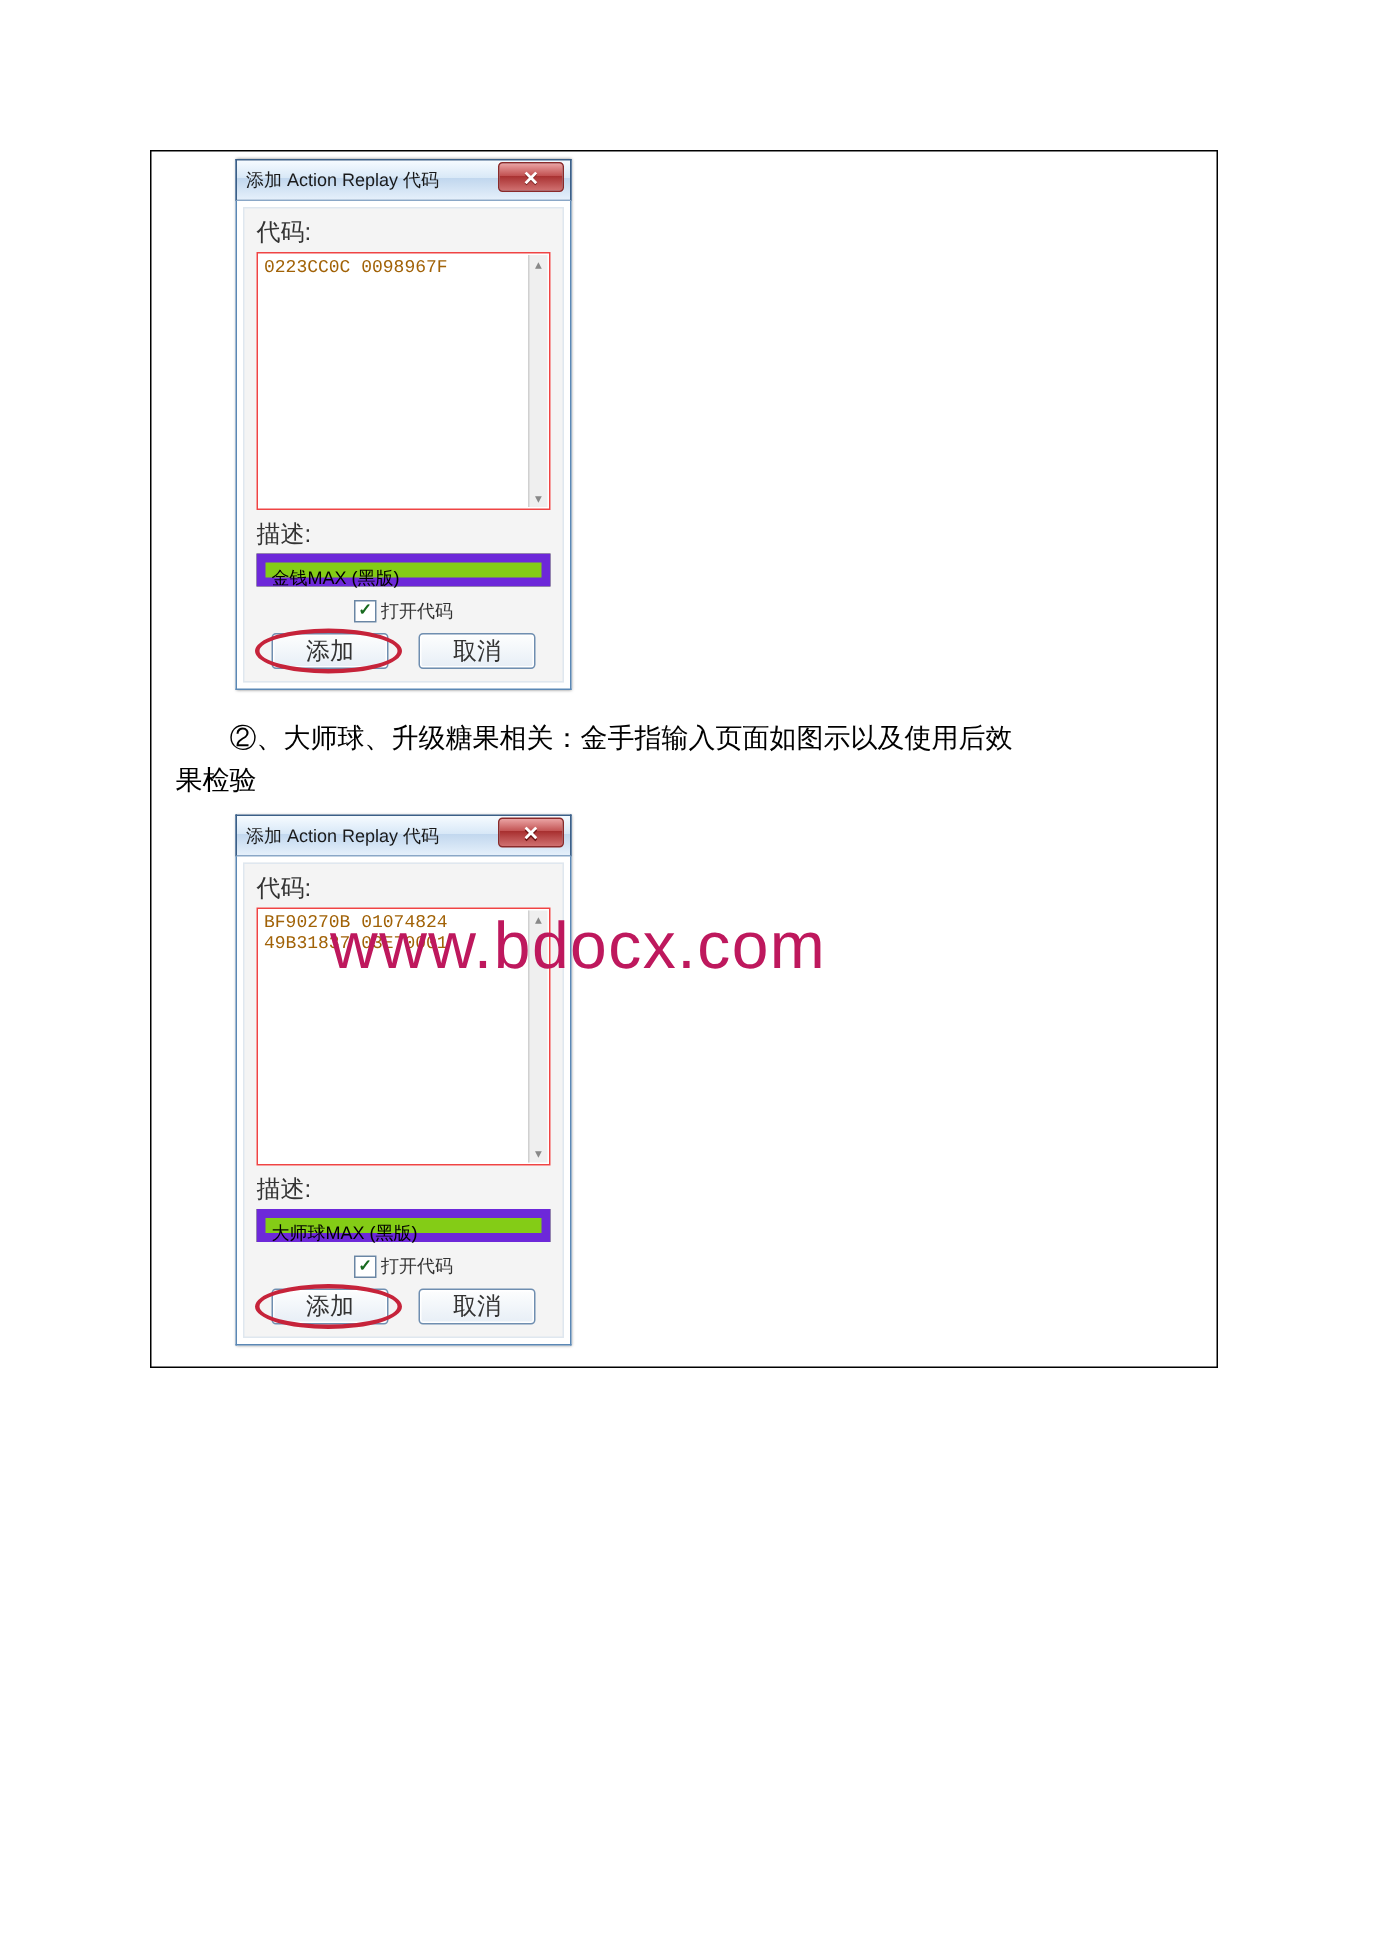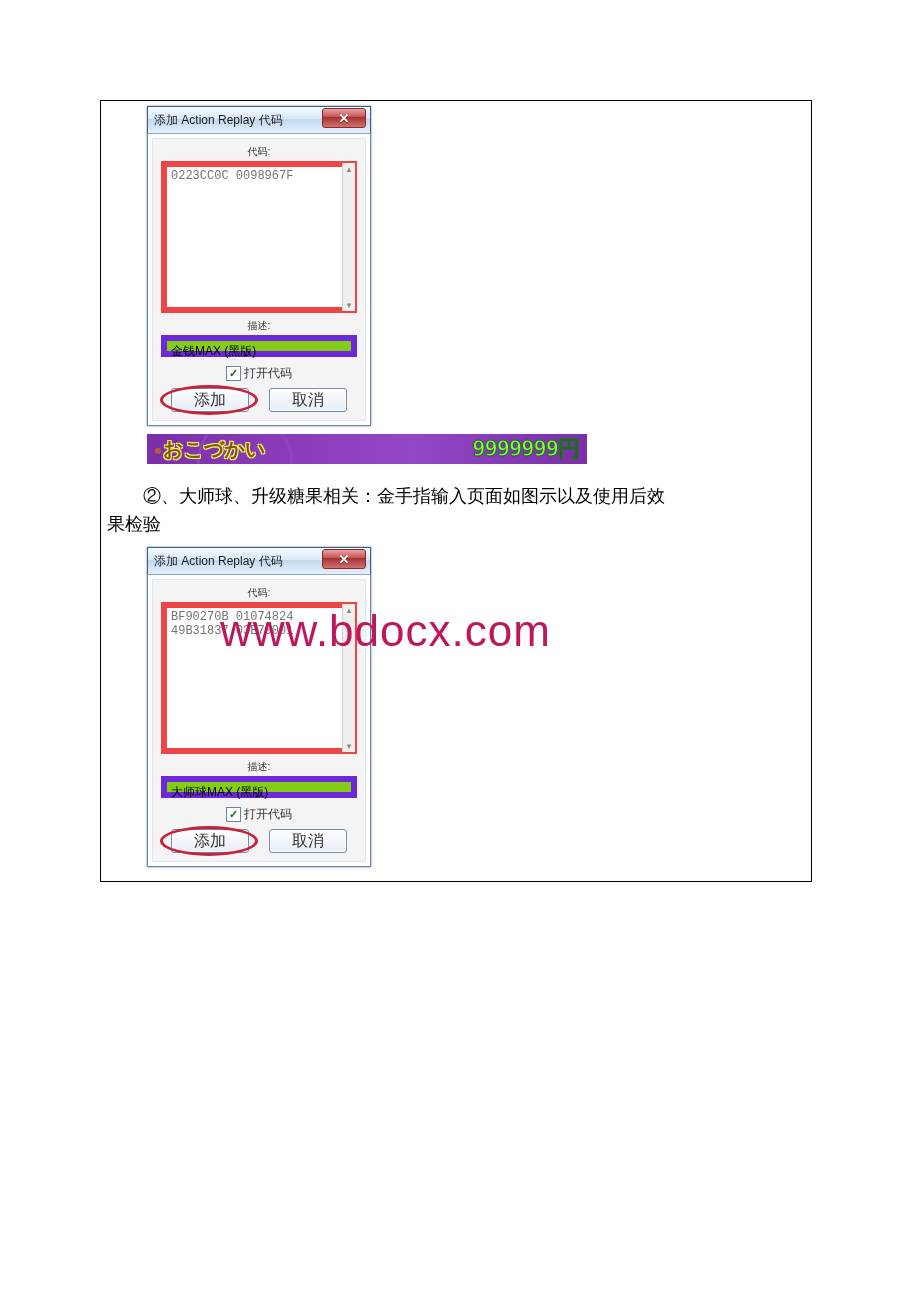--- a/index.html
+++ b/index.html
@@ -11,21 +11,21 @@
     position: relative;
     width: 920px;
   }
   .page-wrap {
     box-sizing: border-box;
     padding: 100px 100px 40px 100px;
     position: relative;
   }
   .outer-cell {
     border: 1px solid #000;
-    padding: 6px 6px 6px 6px;
+    padding: 6px 6px 6px 16px;
     width: 712px;
     box-sizing: border-box;
   }
 
   
   .dialog {
     width: 224px;
     box-sizing: border-box;
     font-family: "Microsoft YaHei", "Tahoma", sans-serif;
     font-size: 12px;
@@ -74,34 +74,33 @@
     text-shadow: 0 1px 0 #6a1010;
   }
   .dialog .body {
     background: #f4f4f4;
     padding: 6px 8px 8px 8px;
     margin: 4px;
     border: 1px solid #dfe7ef;
   }
   .dialog label.sect {
     display: block;
-    font-size: 10px;
+    font-size: 16px;
     margin-bottom: 2px;
-    text-align: center;
   }
   .dialog .textarea {
     width: 100%;
-    height: 152px;
-    box-sizing: border-box;
-    border: 6px solid #ef4444;
+    height: 172px;
+    box-sizing: border-box;
+    border: 1px solid #ef4444;
     background: #fff;
     font-family: Consolas, "Courier New", monospace;
     font-size: 12px;
     padding: 2px 18px 2px 4px;
-    color: #737373;
+    color: #a16207;
     resize: none;
     position: relative;
     white-space: pre;
     overflow: hidden;
   }
   .scrollbar {
     position: absolute;
     right: 2px;
     top: 2px;
     bottom: 2px;
@@ -306,24 +305,20 @@
             <span>添加</span>
             <div class="circle-mark" style="left:-12px; top:-4px; width:92px; height:24px;"></div>
           </div>
           <div class="btn">
             <span>取消</span>
           </div>
         </div>
       </div>
     </div>
 
-    <div class="game-banner">
-      <span class="left-txt"><span class="dot"></span><span>おこづかい</span></span>
-      <span class="right-txt">9999999円</span>
-    </div>
 
     <p class="caption">
       <span>②、大师球、升级糖果相关：金手指输入页面如图示以及使用后效</span>
       <span class="cont">果检验</span>
     </p>
 
     <div class="dialog">
       <div class="titlebar">
         <span class="title-text">添加 Action Replay 代码</span>
         <div class="closebtn">

